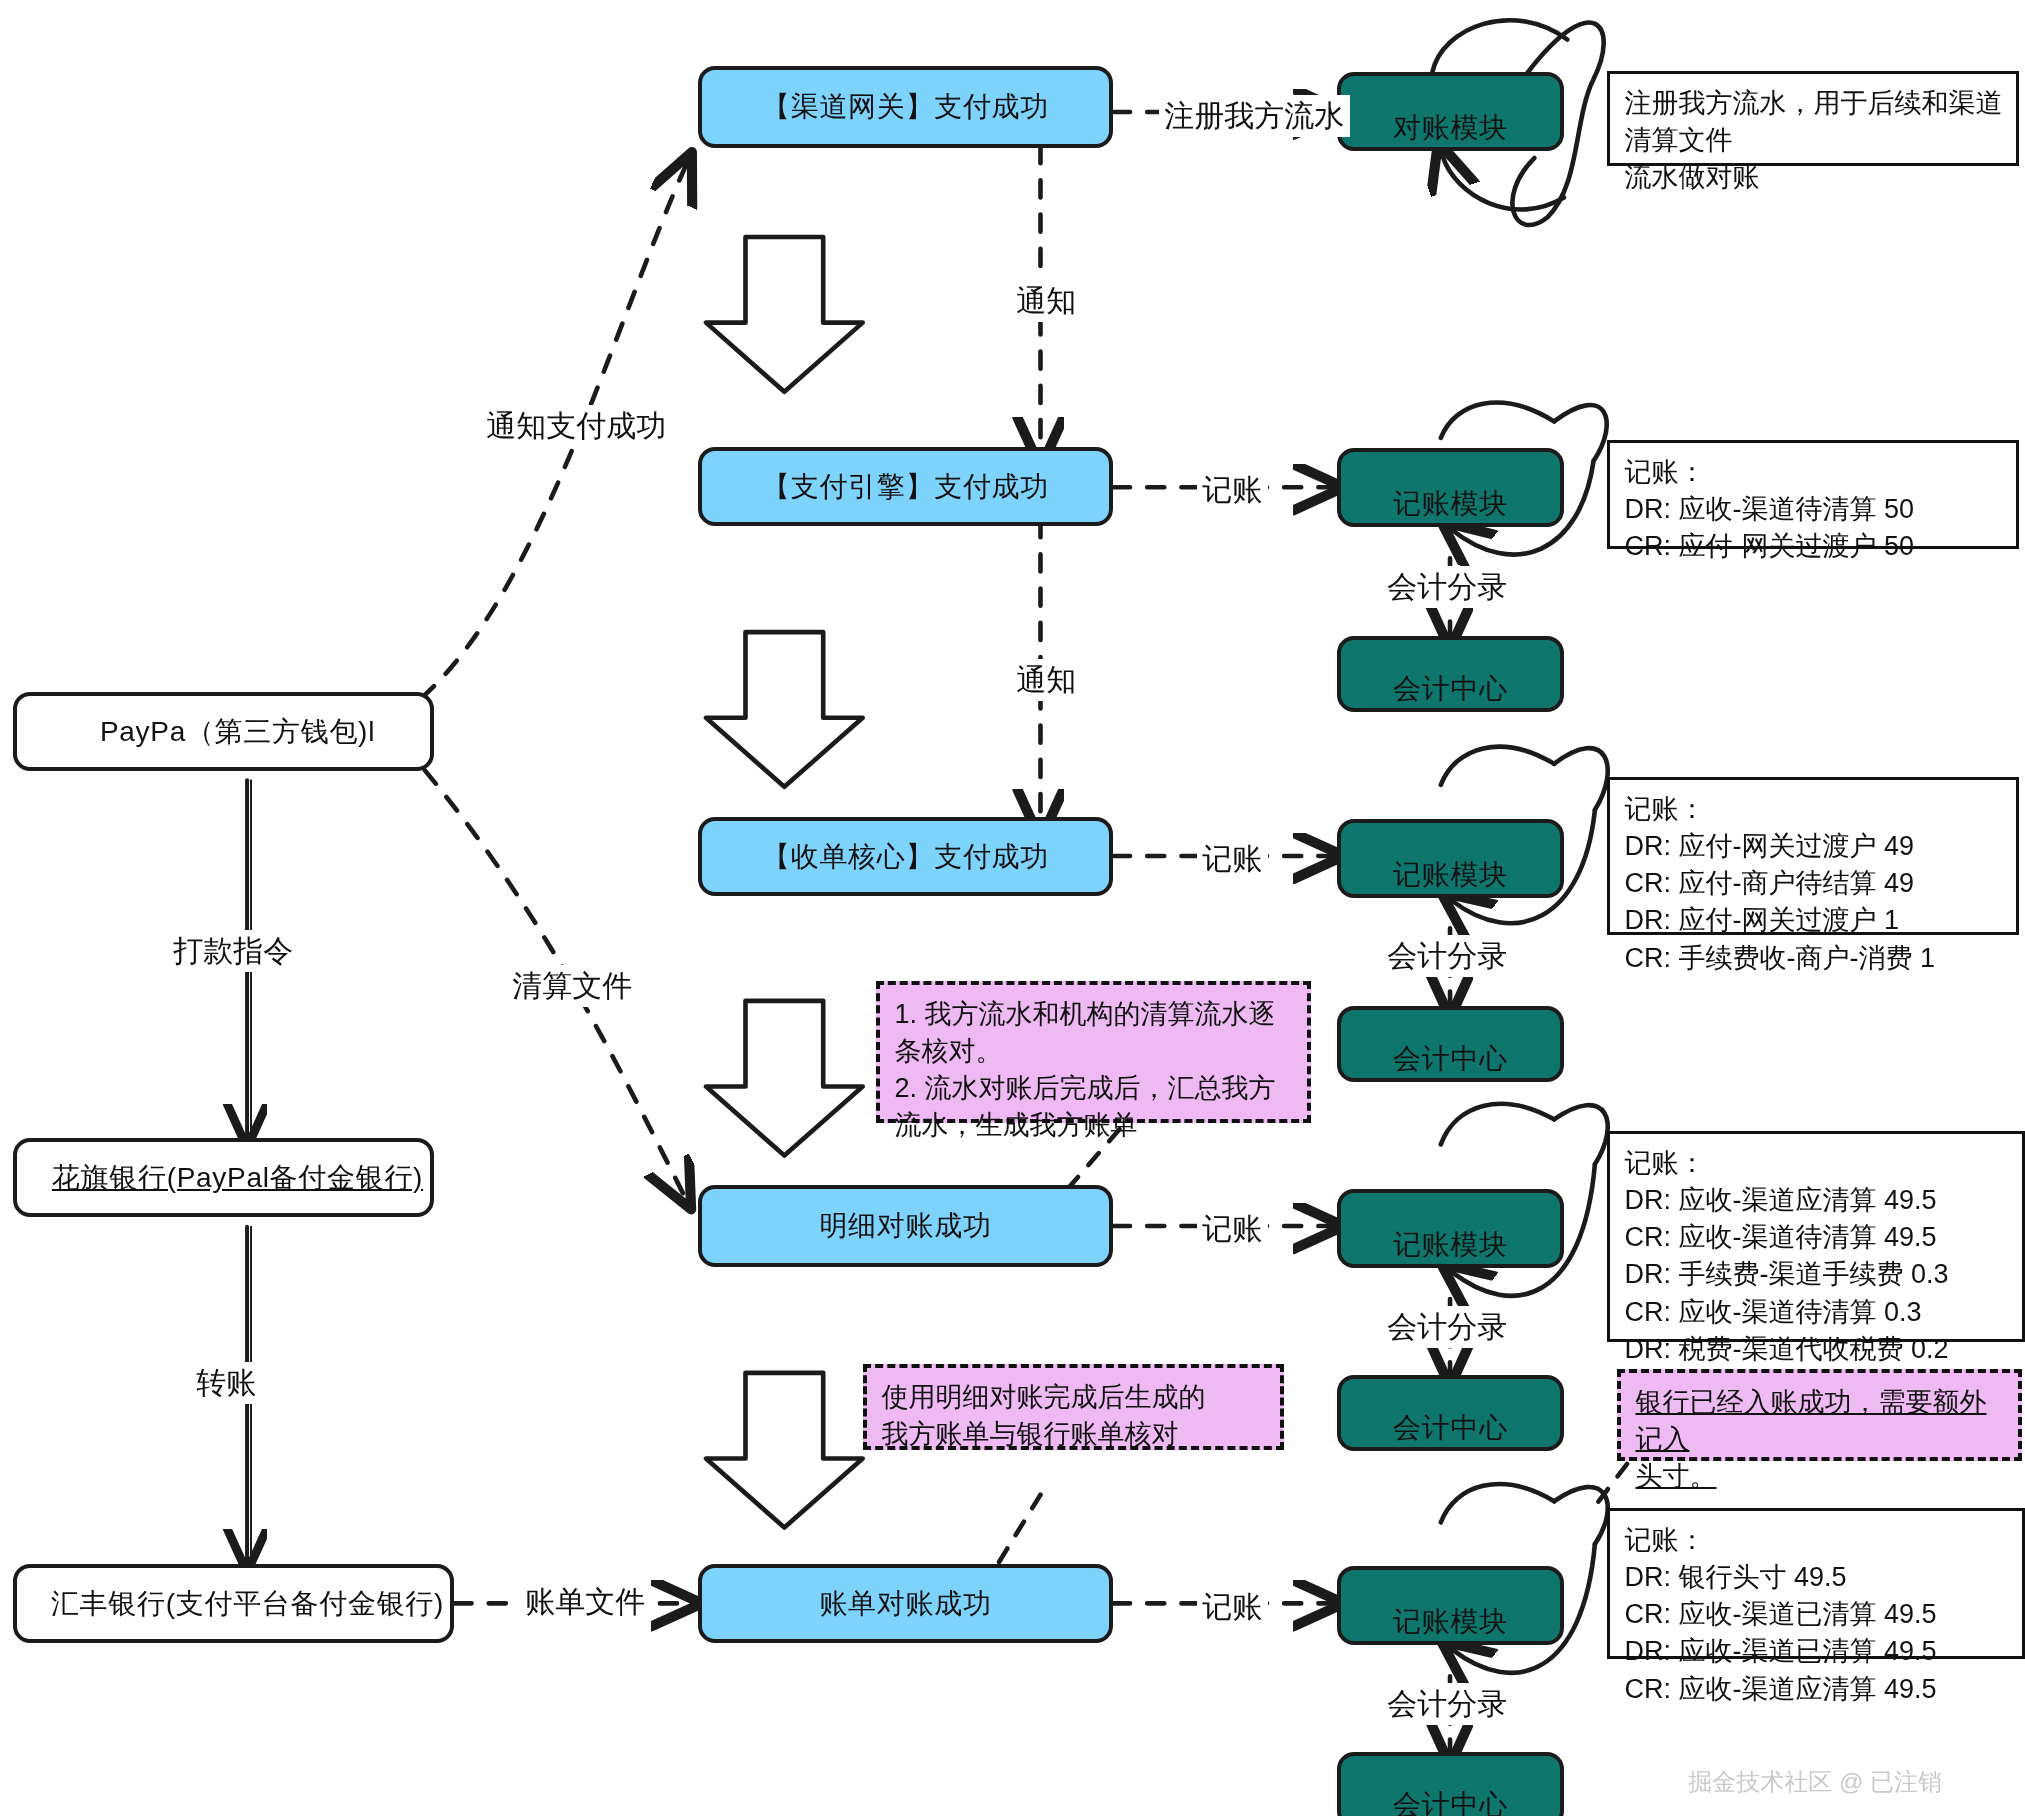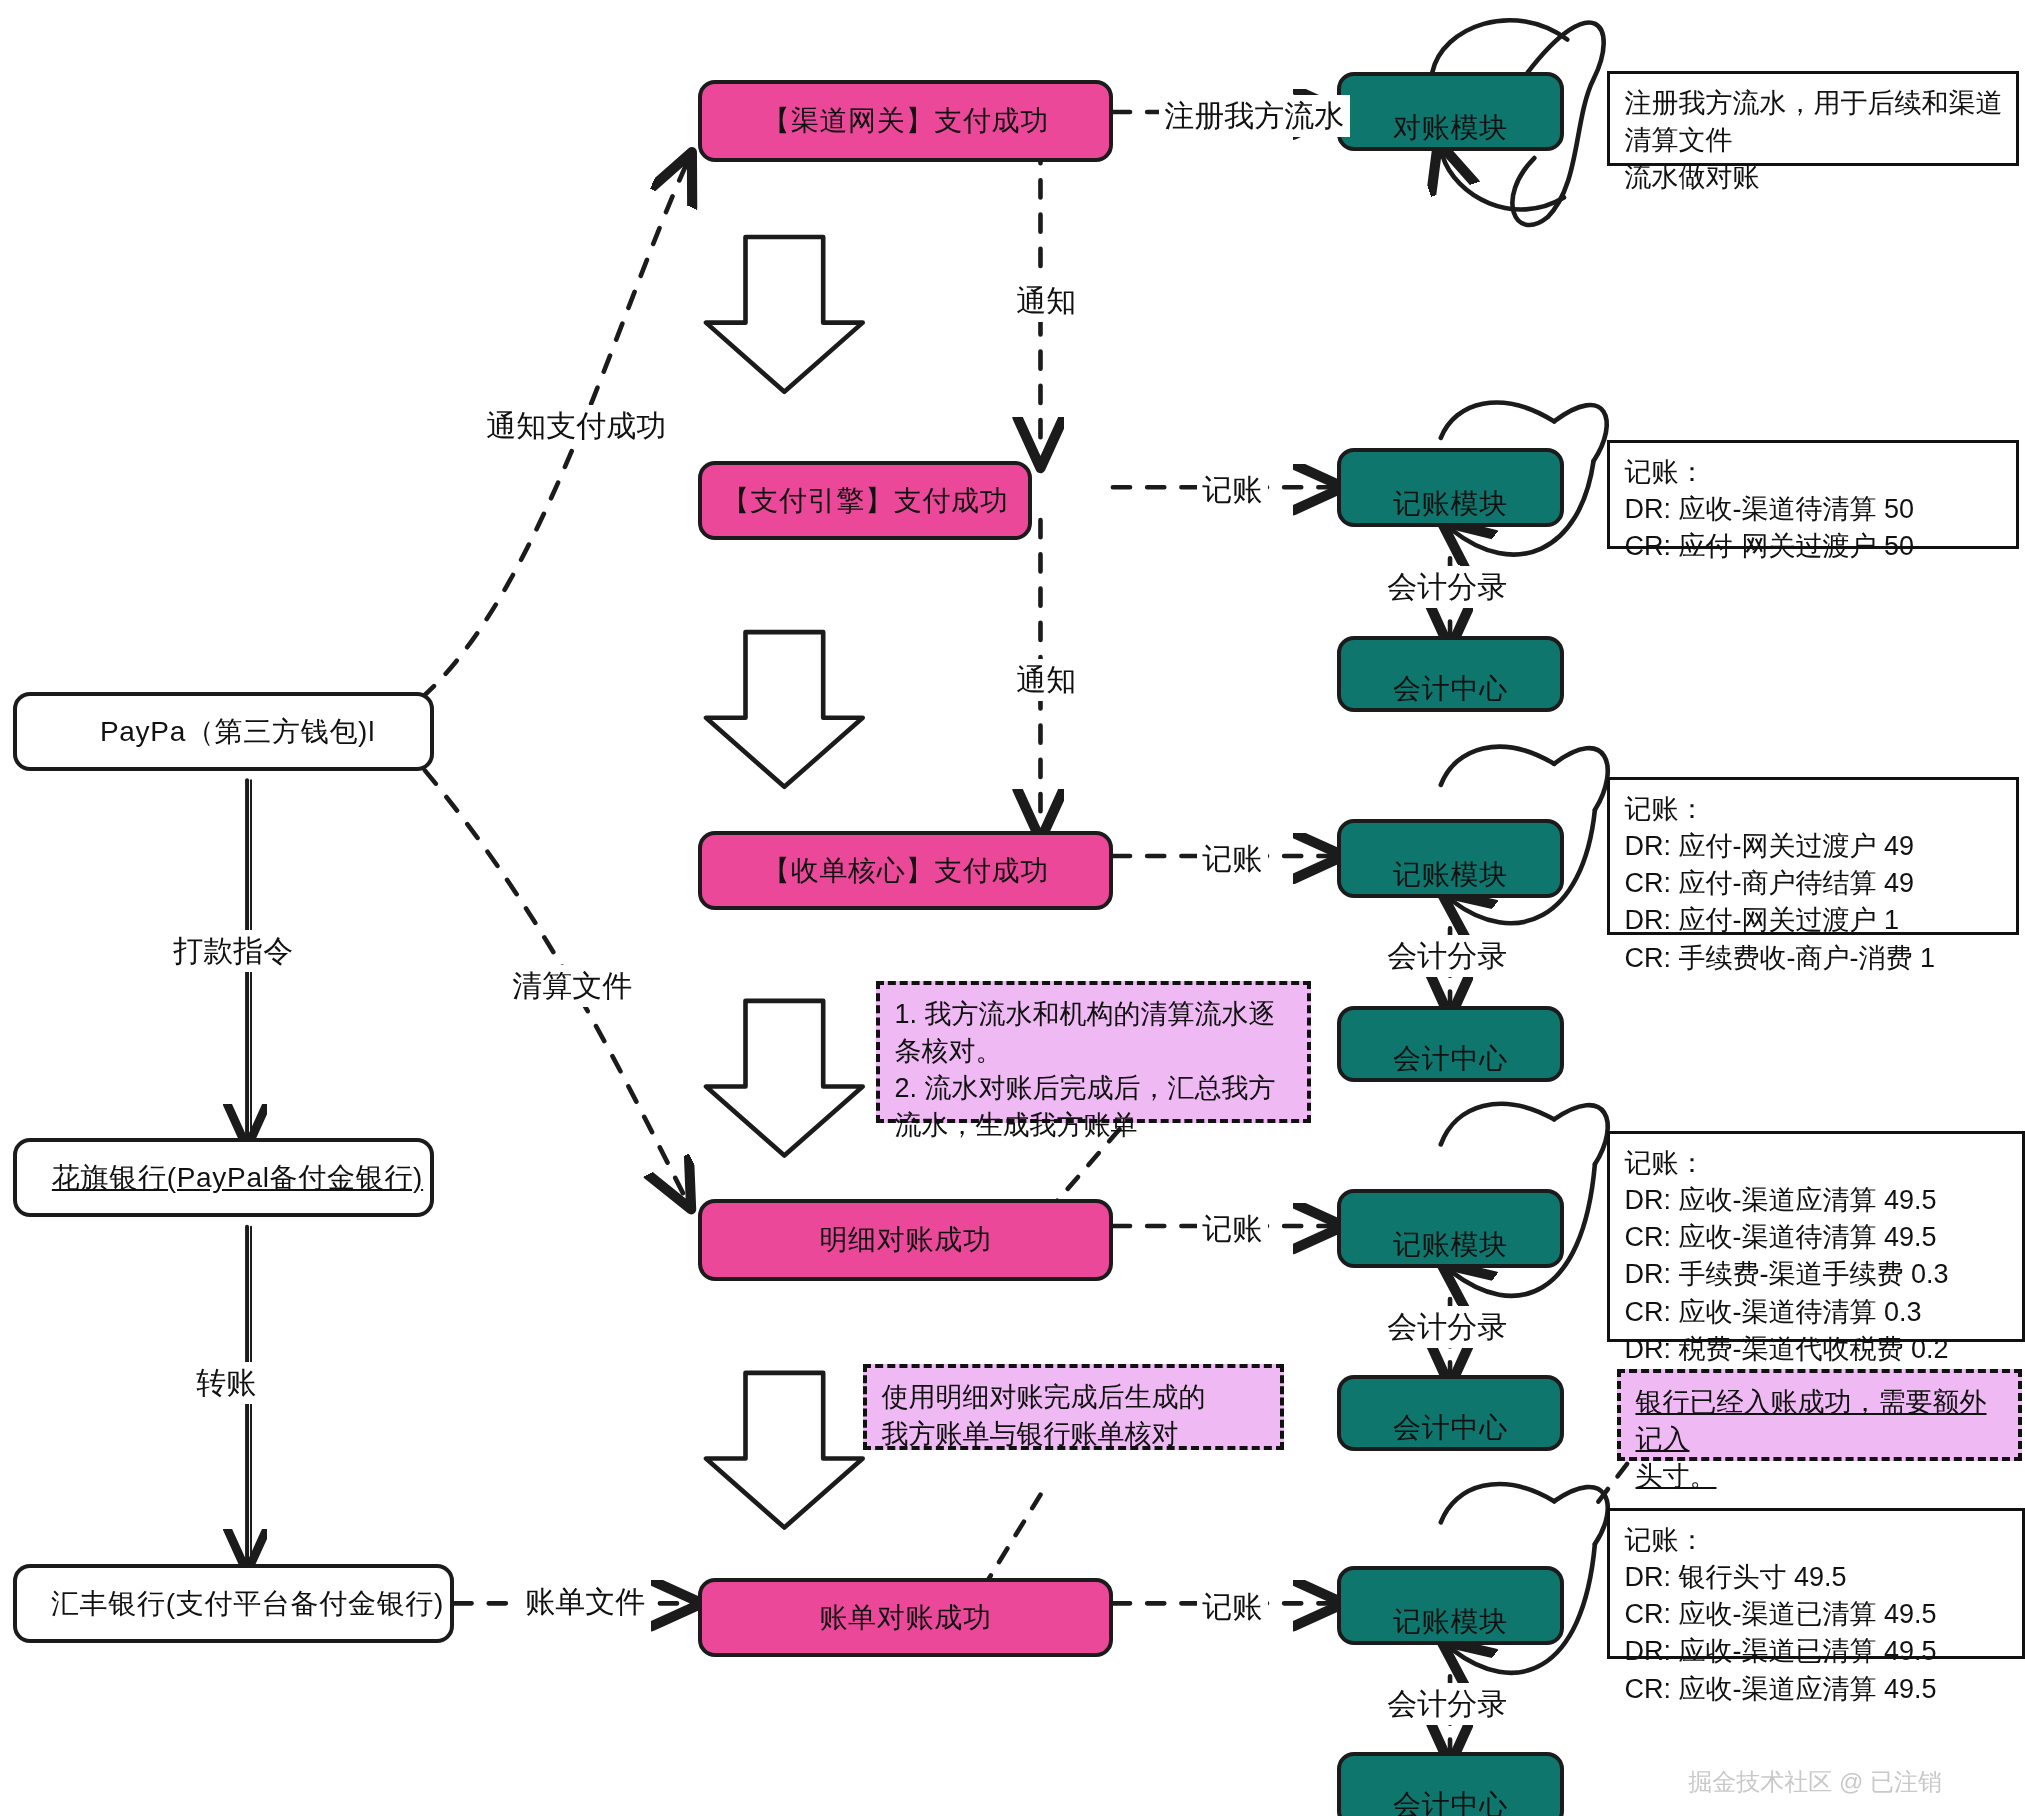--- a/index.html
+++ b/index.html
@@ -17,21 +17,21 @@
     position:absolute;
     border:4.6px solid #1b1b1b;
     display:flex; align-items:center; justify-content:center;
     text-align:center;
     color:#111;
     line-height:1.35;
     z-index:3;
   }
   .node.round { border-radius:17px; }
   .node.plain { background:#ffffff;padding-left:28px; }
-  .node.yellow { background:#ec4899;margin-top:14px; }
+  .node.yellow { background:#7dd3fc; }
   .node.blue  { background:#0f766e;align-items:flex-end; }
 
   .nodetext { font-size:28px; letter-spacing:0.7px; }
 
   
   .note {
     position:absolute;
     background:#ffffff;
     border:3.3px solid #111;
     padding:10.5px 13px 12px 14.5px;
@@ -159,21 +159,21 @@
   </div>
 
   <div class="node round plain" style="left:13px; top:1564px; width:441px; height:79px;">
     <span class="nodetext">汇丰银行(支付平台备付金银行)</span>
   </div>
 
   <div class="node round yellow" style="left:698px; top:66px; width:415px; height:82px;">
     <span class="nodetext">【渠道网关】支付成功</span>
   </div>
 
-  <div class="node round yellow" style="left:698px; top:447px; width:334px; height:79px;">
+  <div class="node round yellow" style="left:698px; top:447px; width:415px; height:79px;">
     <span class="nodetext">【支付引擎】支付成功</span>
   </div>
 
   <div class="node round yellow" style="left:698px; top:817px; width:415px; height:79px;">
     <span class="nodetext">【收单核心】支付成功</span>
   </div>
 
   <div class="node round yellow" style="left:698px; top:1185px; width:415px; height:82px;">
     <span class="nodetext">明细对账成功</span>
   </div>

